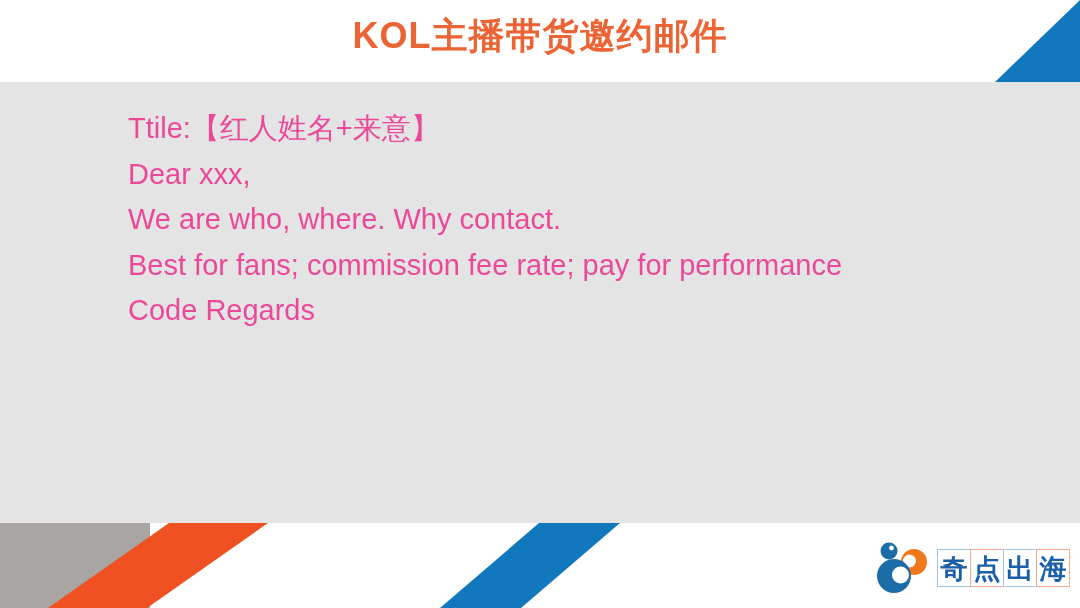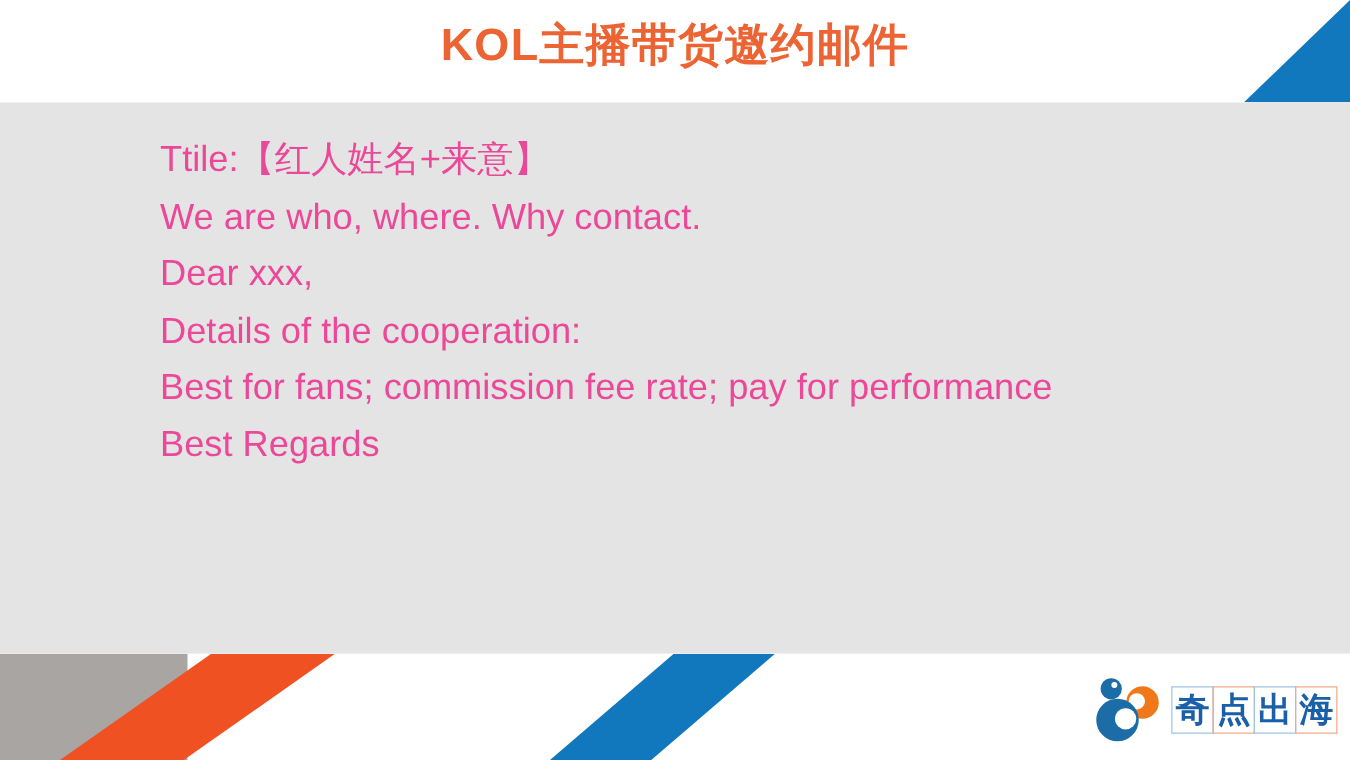--- a/index.html
+++ b/index.html
@@ -159,25 +159,24 @@
   <div class="corner-triangle"></div>
 
   <div class="title-bar">
     <div class="slide-title">KOL主播带货邀约邮件</div>
   </div>
 
   <div class="content-panel"></div>
 
   <div class="body-block">
     <div class="body-line">Ttile:【红人姓名+来意】</div>
+    <div class="body-line">Dear xxx,</div>
     <div class="body-line">We are who, where. Why contact.</div>
-    <div class="body-line">Dear xxx,</div>
-    <div class="body-line">Details of the cooperation:</div>
     <div class="body-line">Best for fans; commission fee rate; pay for performance</div>
-    <div class="body-line">Best Regards</div>
+    <div class="body-line">Code Regards</div>
   </div>
 
   <div class="bottom-band">
     <div class="shape-gray"></div>
     <div class="shape-orange"></div>
     <div class="shape-blue-bottom"></div>
   </div>
 
   <div class="logo">
     <div class="logo-mark">

